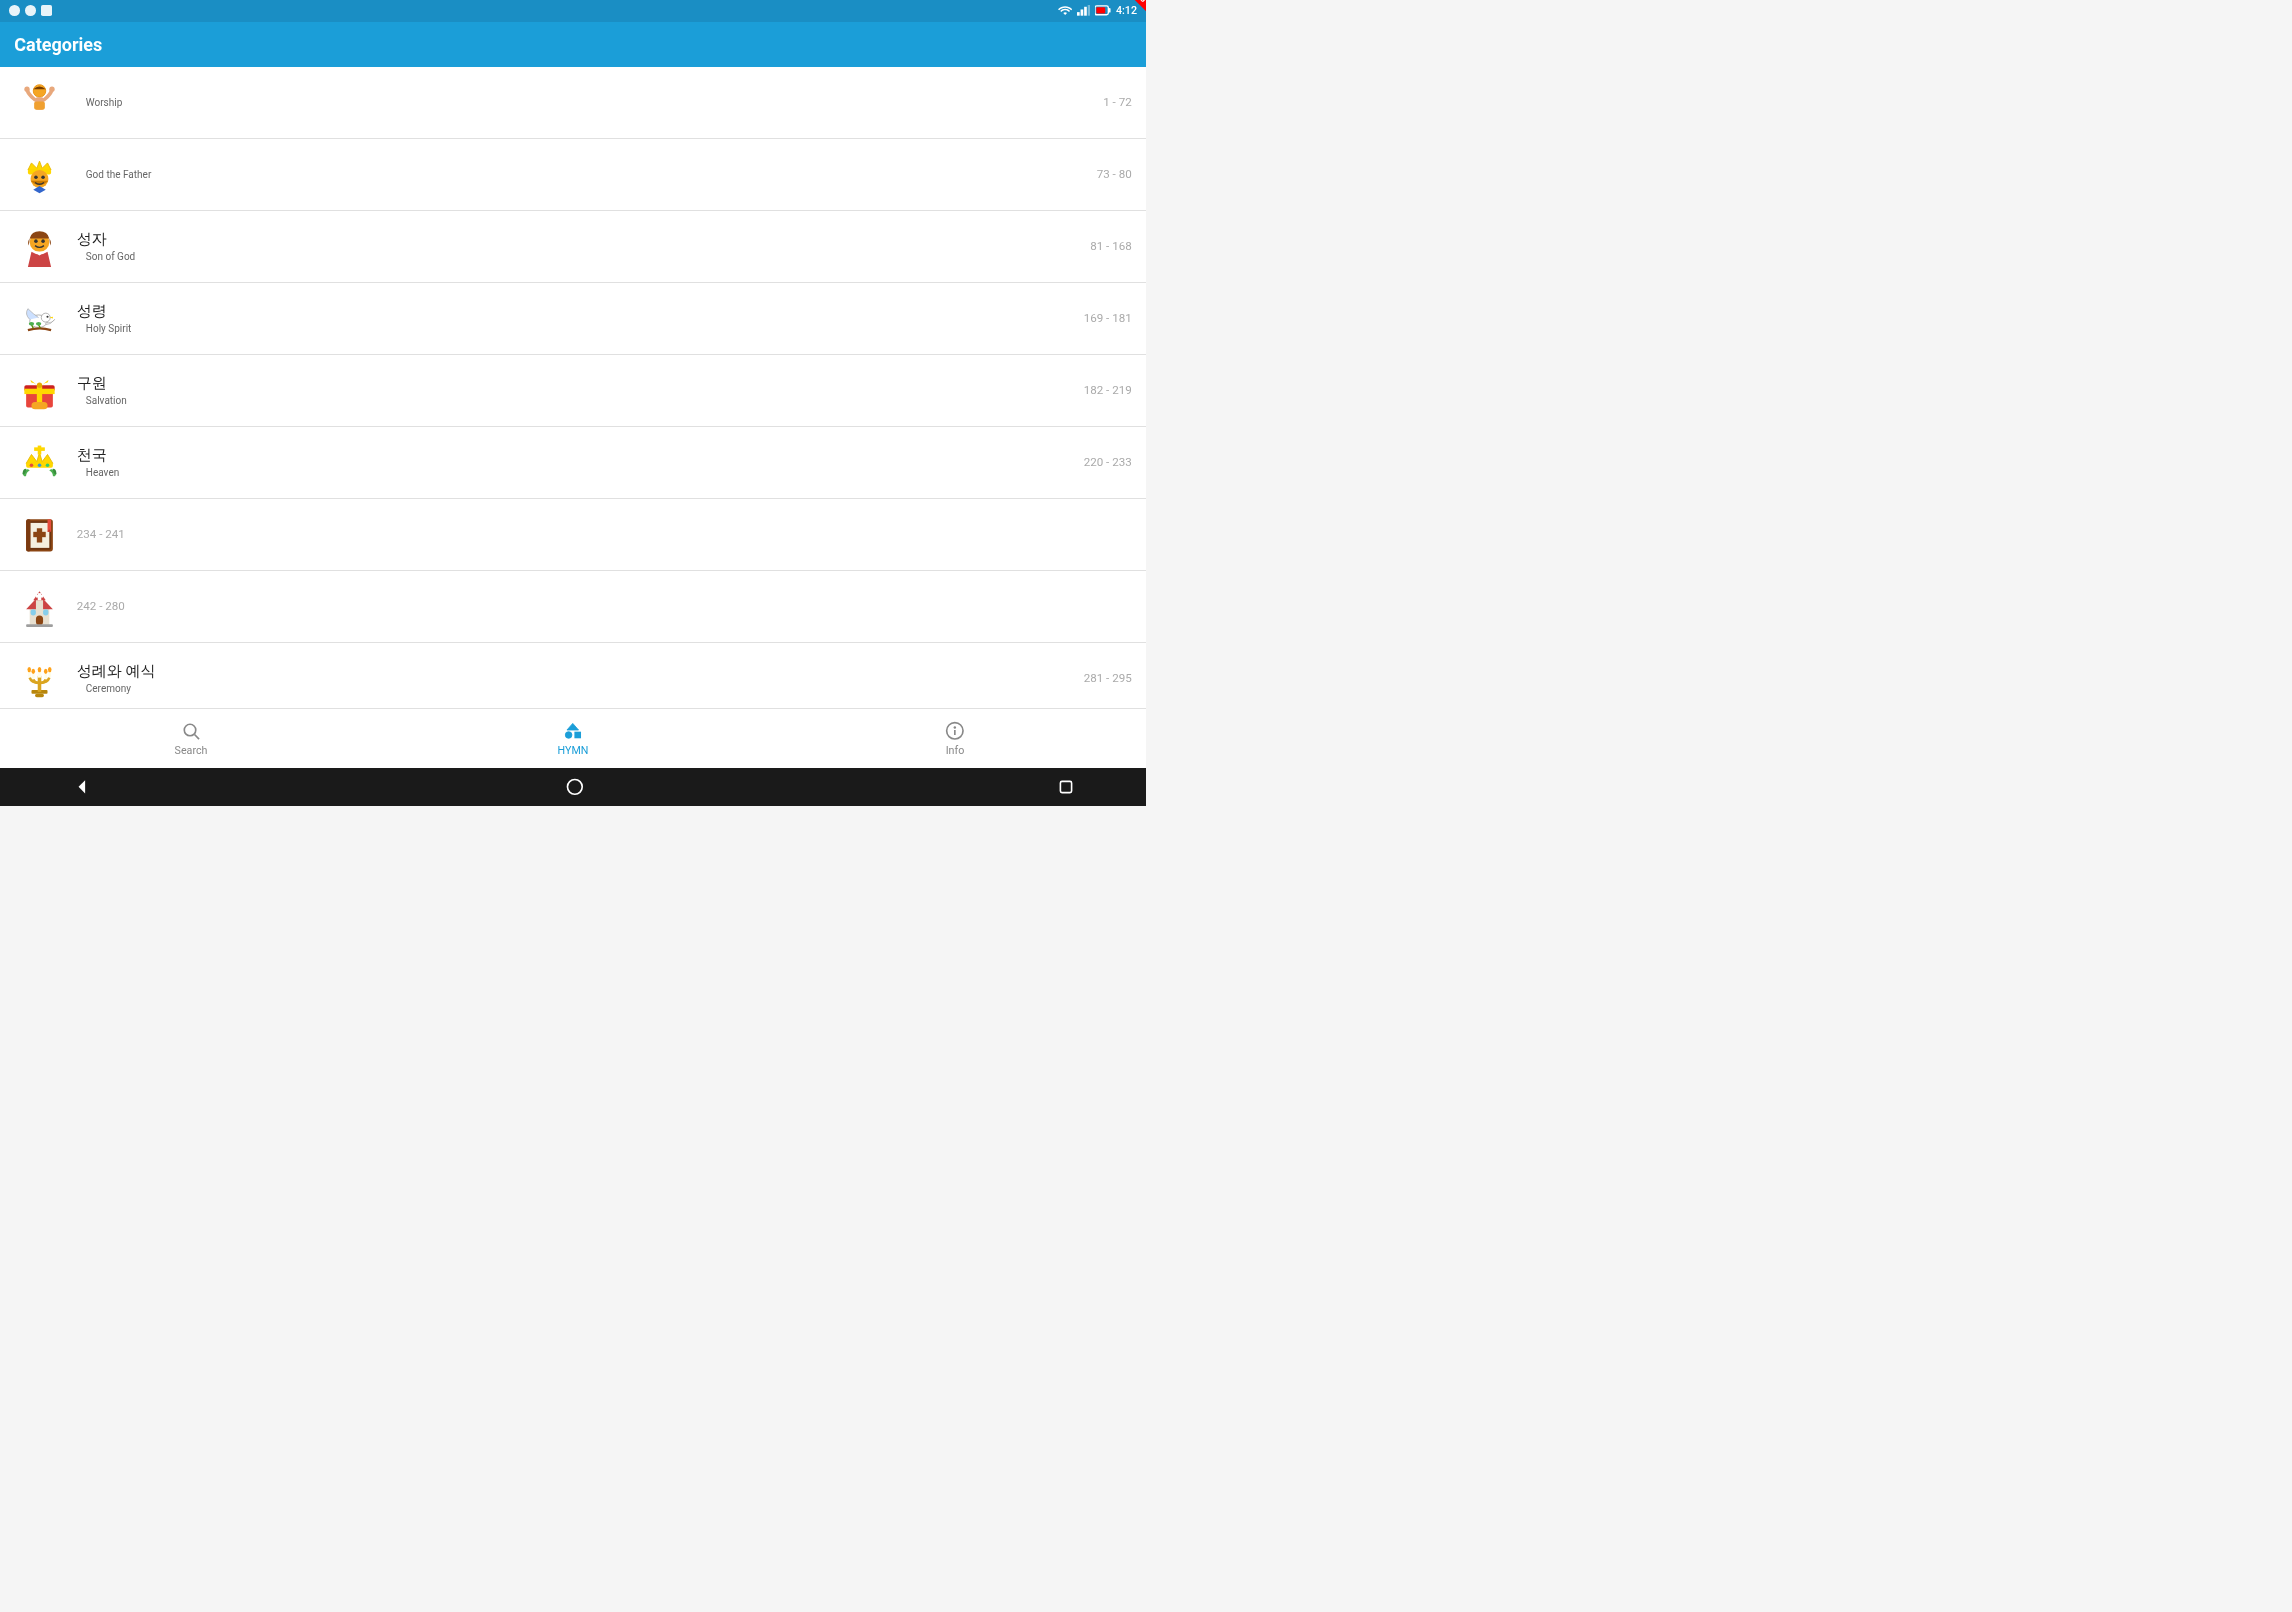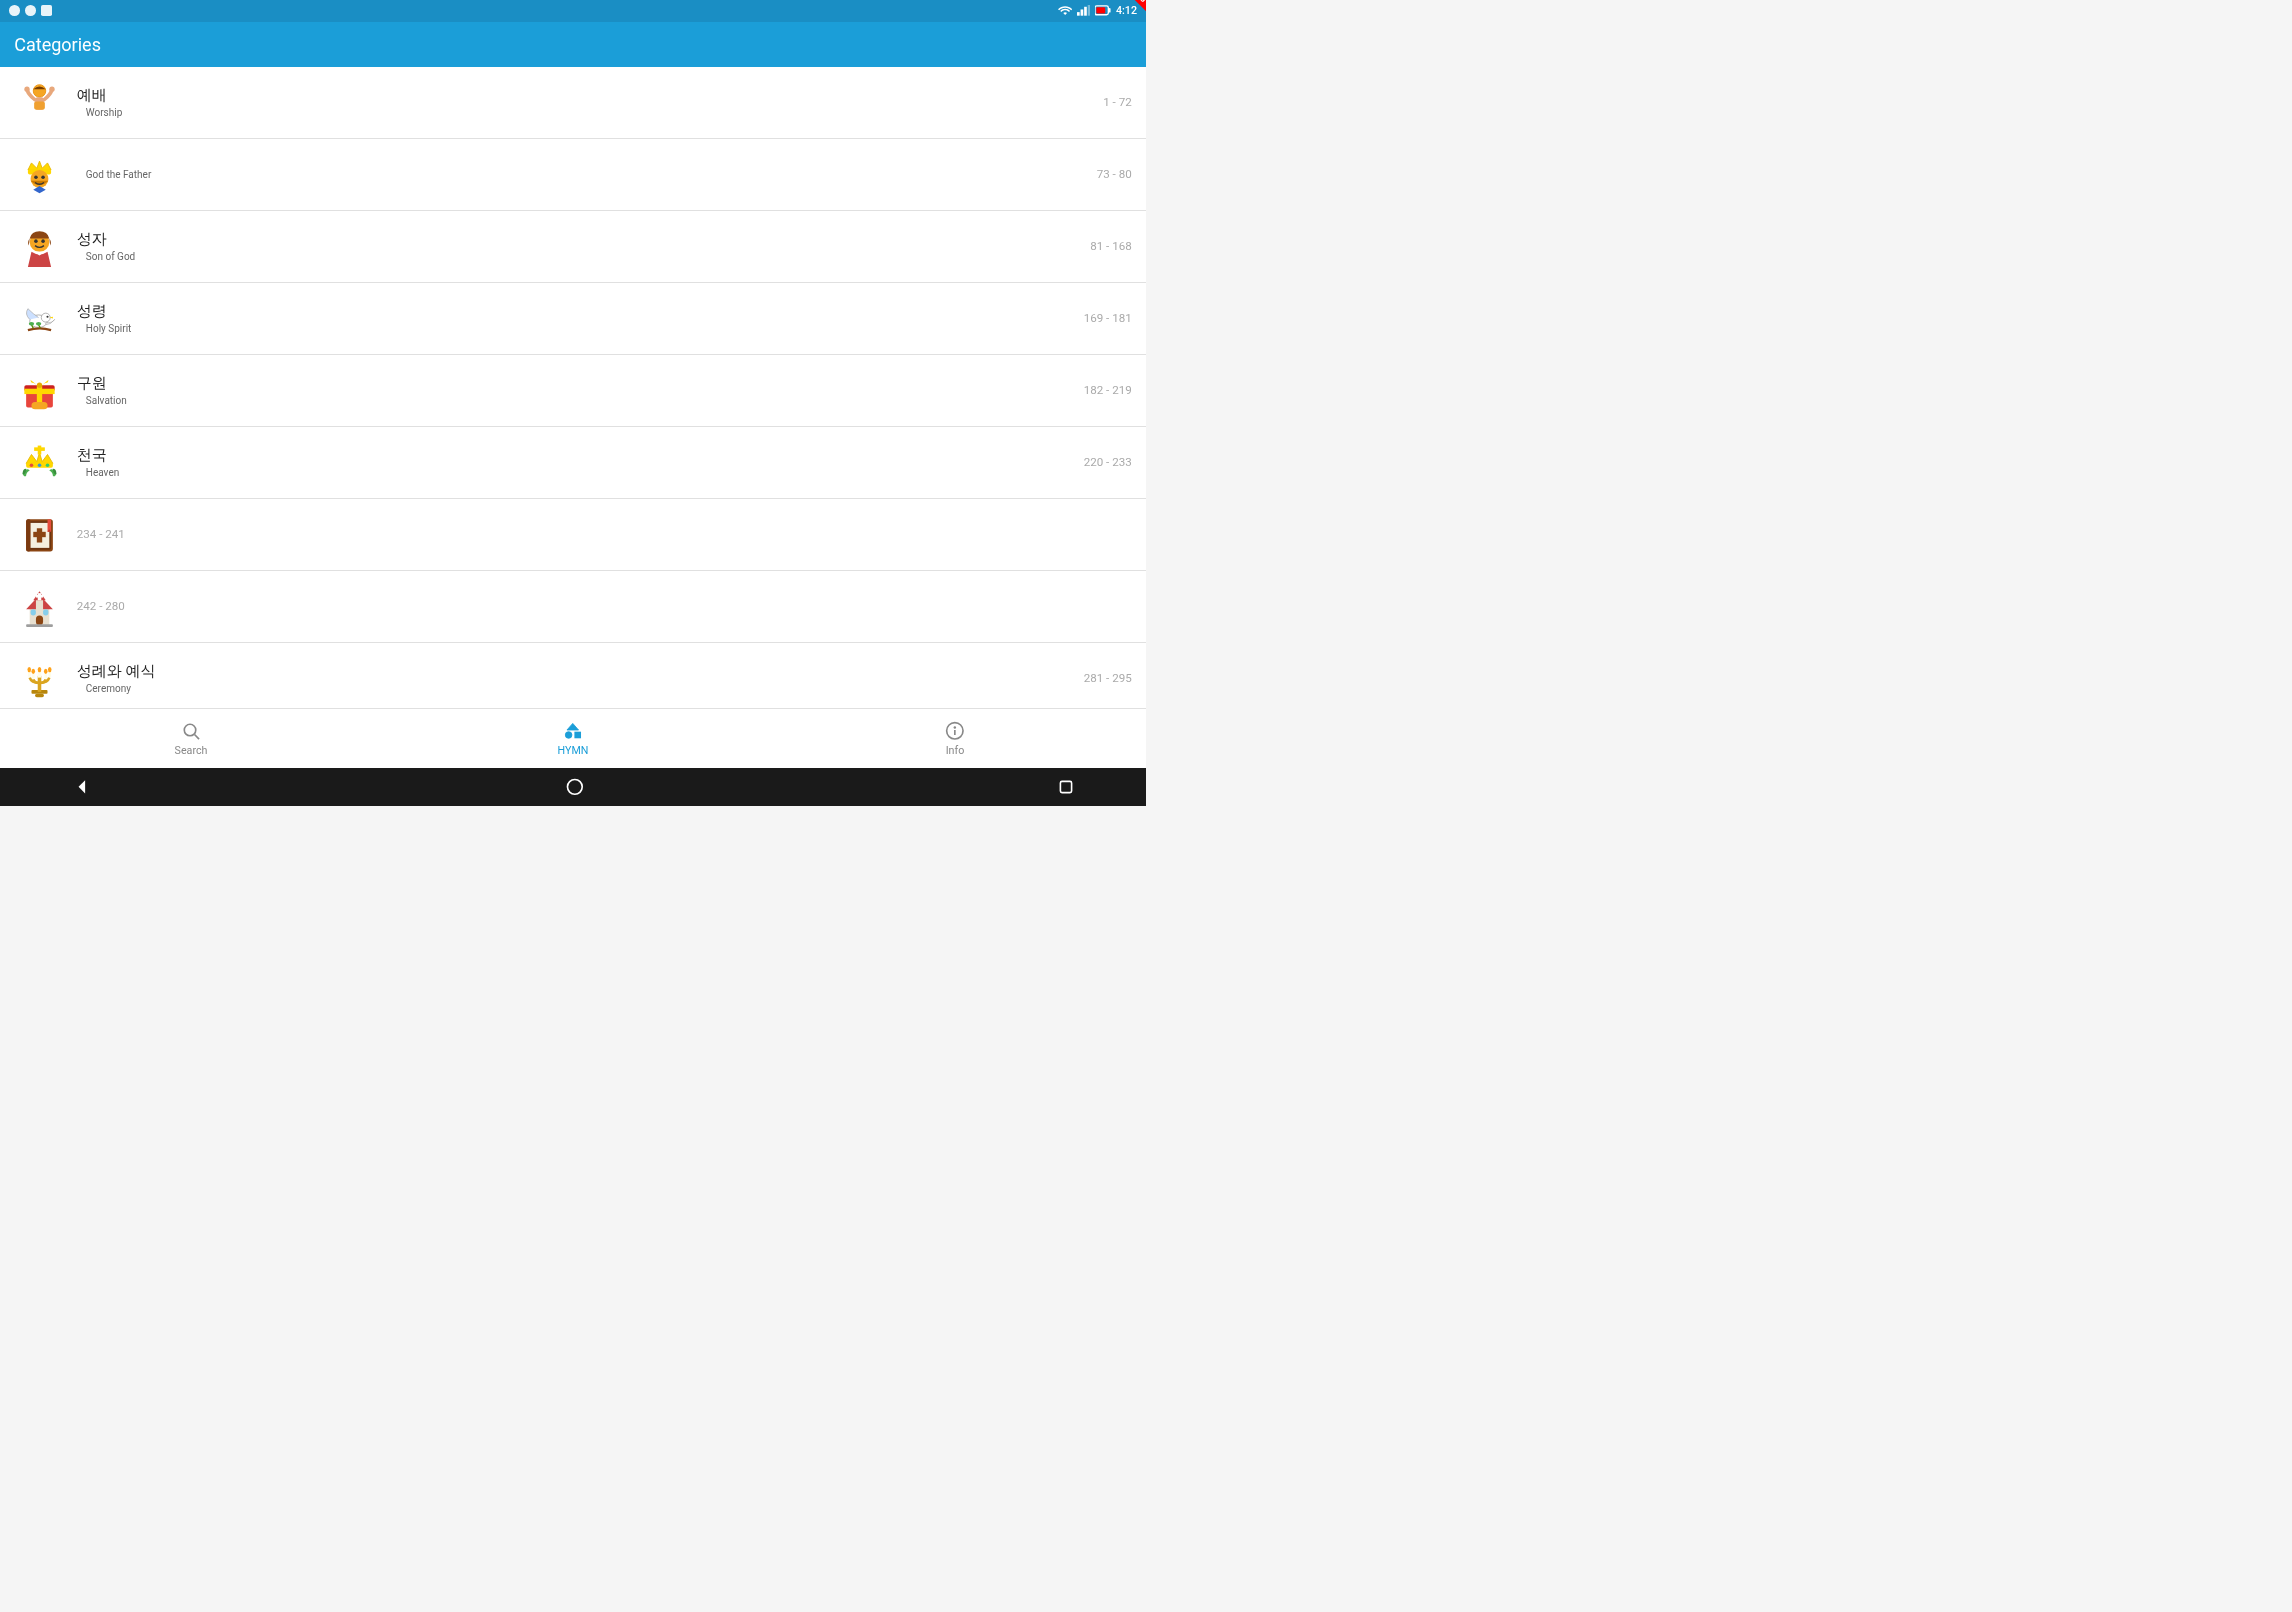--- a/index.html
+++ b/index.html
@@ -47,21 +47,21 @@
       width: 100%;
       height: 45px;
       background: #1b9ed8;
       display: flex;
       align-items: center;
       padding: 0 14.3px;
     }
     #app-title {
       color: white;
       font-size: 18px;
-      font-weight: 400;
+      font-weight: 700;
     }
 
     
     .debug-badge {
       position: absolute;
       top: 0;
       right: 0;
       background: red;
       color: white;
       font-size: 8px;
@@ -230,21 +230,20 @@
 
         <path d="M18 20 Q10 14 9 8" stroke="#e8a87c" stroke-width="4" fill="none" stroke-linecap="round"></path>
 
         <path d="M28 20 Q36 14 37 8" stroke="#e8a87c" stroke-width="4" fill="none" stroke-linecap="round"></path>
 
         <circle cx="9" cy="8" r="3" fill="#e8a87c"></circle>
         <circle cx="37" cy="8" r="3" fill="#e8a87c"></circle>
       </svg>
     </div>
     <div class="category-text">
-      <div class="category-korean">예배</div>
       <div class="category-english">Worship</div>
     </div>
     <div class="category-range">1 - 72</div>
   </div>
       <div class="category-item">
     <div class="category-icon-wrap">
 
       <svg width="41" height="41" viewBox="0 0 46 46" xmlns="http://www.w3.org/2000/svg">
 
         <polygon points="10,18 14,10 20,16 23,8 26,16 32,10 36,18" fill="#FFD700" stroke="#e6b800" stroke-width="1"></polygon>

